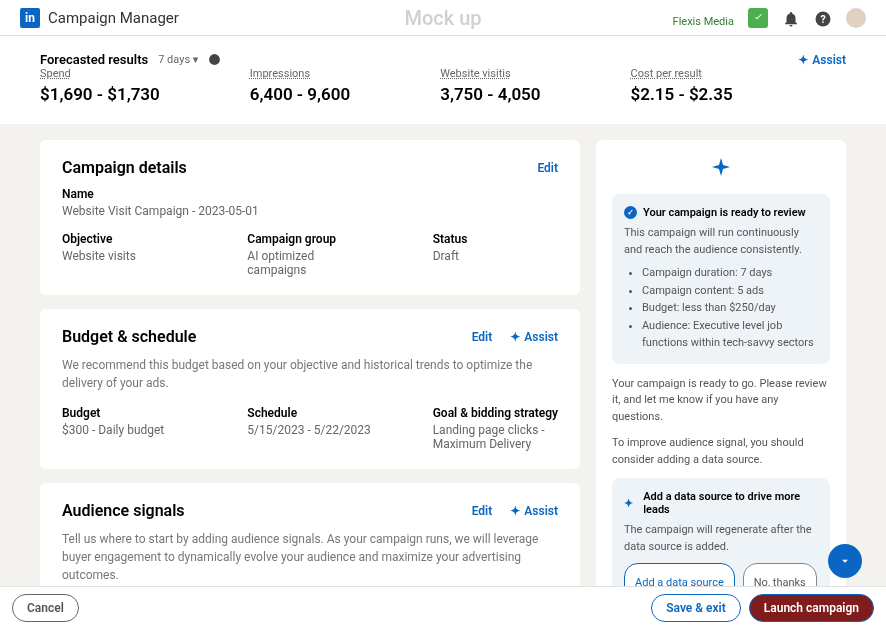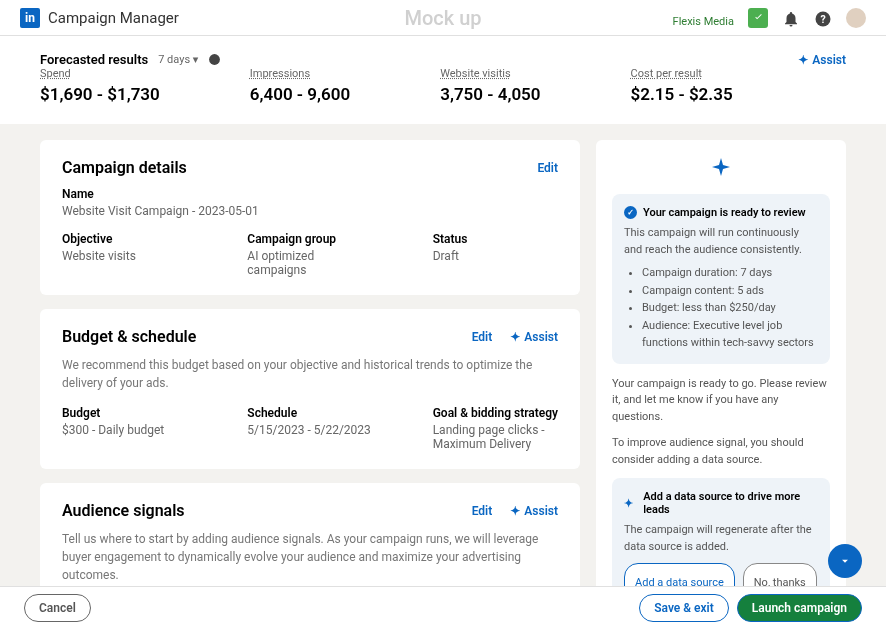--- a/index.html
+++ b/index.html
@@ -44,25 +44,25 @@
 .chat-txt{color:#555;line-height:1.5;margin-bottom:6px}
 .chat-box ul{margin-top:4px}
 .chat-box li{font-size:11px;line-height:1.6}
 .plain-txt{font-size:11px;color:#555;line-height:1.5;margin-bottom:10px}
 .lamp{color:#0a66c2;margin-right:4px}
 .pill-row{display:flex;gap:8px;margin-top:8px}
 .pill{border:1px solid #0a66c2;color:#0a66c2;border-radius:14px;padding:12px 10px;font-size:11px;cursor:pointer;background:#fff}
 .pill.gray{border-color:#888;color:#555}
 .fab{position:fixed;right:24px;bottom:50px;width:34px;height:34px;background:#0a66c2;border-radius:50%;display:flex;align-items:center;justify-content:center;cursor:pointer}
 .fab svg{width:14px;height:14px;fill:#fff}
-.footer{position:fixed;bottom:0;left:0;right:0;background:#fff;border-top:1px solid #e0e0e0;height:42px;display:flex;align-items:center;padding:0 24px}
+.footer{position:fixed;bottom:0;left:0;right:0;background:#fff;border-top:1px solid #e0e0e0;height:42px;display:flex;align-items:center;padding:0 12px}
 .btn{border-radius:16px;padding:6px 14px;font-size:12px;font-weight:600;cursor:pointer;border:1px solid}
 .btn-cancel{background:#fff;border-color:#666;color:#555}
 .btn-save{background:#fff;border-color:#0a66c2;color:#0a66c2;margin-left:auto;margin-right:8px}
-.btn-launch{background:#15803d;border-color:#0a66c2;color:#fff}
+.btn-launch{background:#7f1d1d;border-color:#0a66c2;color:#fff}
 </style>
 </head>
 <body>
 
 <div class="topbar">
   <div class="logo">in</div>
   <div class="app-title">Campaign Manager</div>
   <div class="mock">Mock up</div>
   <div class="top-right">
     <span class="acct">Flexis Media</span>

